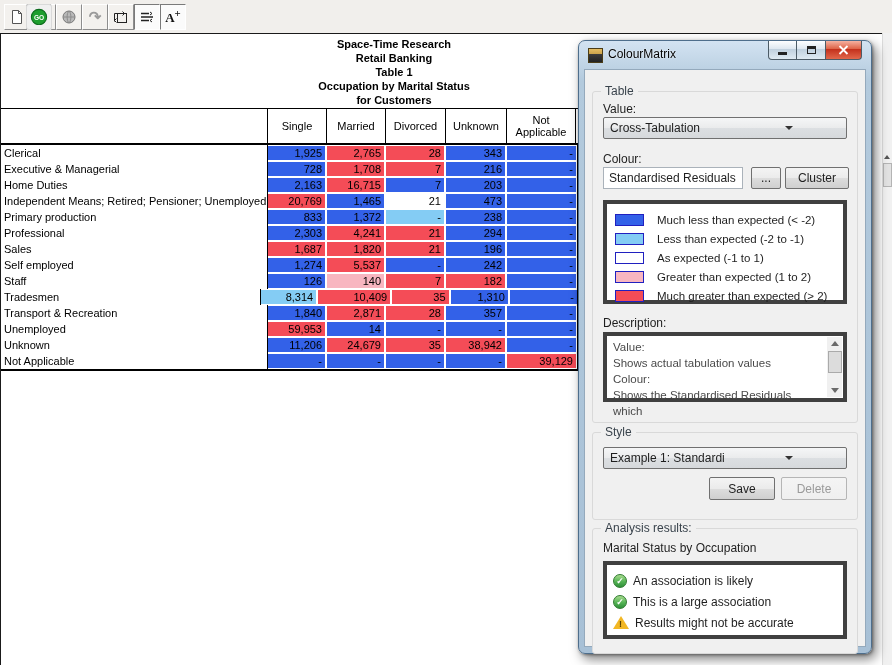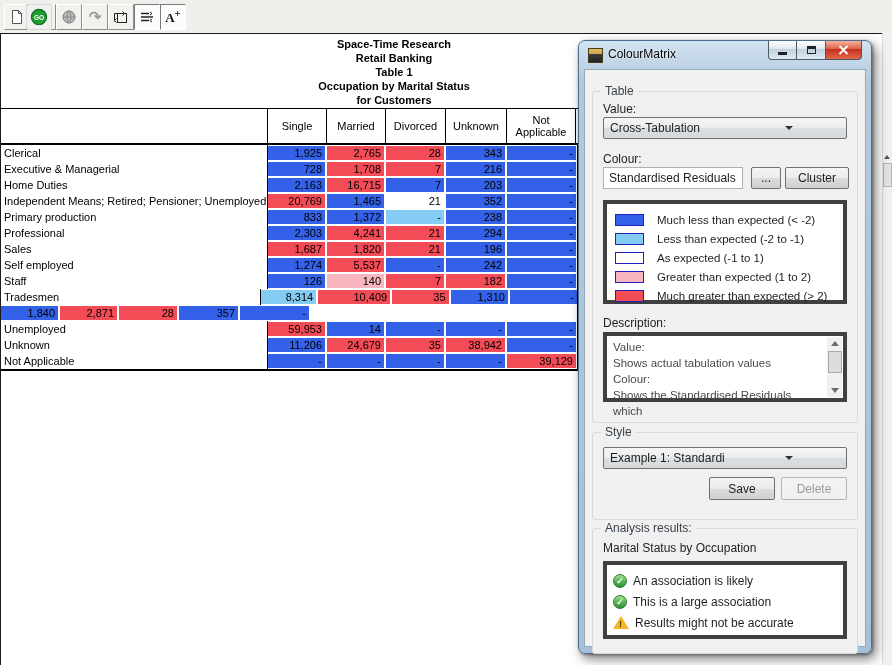--- a/index.html
+++ b/index.html
@@ -377,21 +377,21 @@
           <div class="cell" style="width: 59px;">
             <div class="fill" style="background: rgb(244, 76, 87);">20,769</div>
           </div>
           <div class="cell" style="width: 59px;">
             <div class="fill" style="background: rgb(51, 97, 232);">1,465</div>
           </div>
           <div class="cell" style="width: 60px;">
             <div class="fill" style="background: rgb(255, 255, 255);">21</div>
           </div>
           <div class="cell" style="width: 61px;">
-            <div class="fill" style="background: rgb(51, 97, 232);">352</div>
+            <div class="fill" style="background: rgb(51, 97, 232);">473</div>
           </div>
           <div class="cell" style="width: 69px;">
             <div class="fill" style="background: rgb(51, 97, 232);">-</div>
           </div>
         </div>
         <div class="trow">
           <div class="rlabel">Primary production</div>
           <div class="cell" style="width: 59px;">
             <div class="fill" style="background: rgb(51, 97, 232);">833</div>
           </div>
@@ -492,20 +492,21 @@
             <div class="fill" style="background: rgb(244, 76, 87);">35</div>
           </div>
           <div class="cell" style="width: 61px;">
             <div class="fill" style="background: rgb(51, 97, 232);">1,310</div>
           </div>
           <div class="cell" style="width: 69px;">
             <div class="fill" style="background: rgb(51, 97, 232);">-</div>
           </div>
         </div>
         <div class="trow">
+          <div class="rlabel">Transport &amp; Recreation</div>
           <div class="cell" style="width: 59px;">
             <div class="fill" style="background: rgb(51, 97, 232);">1,840</div>
           </div>
           <div class="cell" style="width: 59px;">
             <div class="fill" style="background: rgb(244, 76, 87);">2,871</div>
           </div>
           <div class="cell" style="width: 60px;">
             <div class="fill" style="background: rgb(244, 76, 87);">28</div>
           </div>
           <div class="cell" style="width: 61px;">

